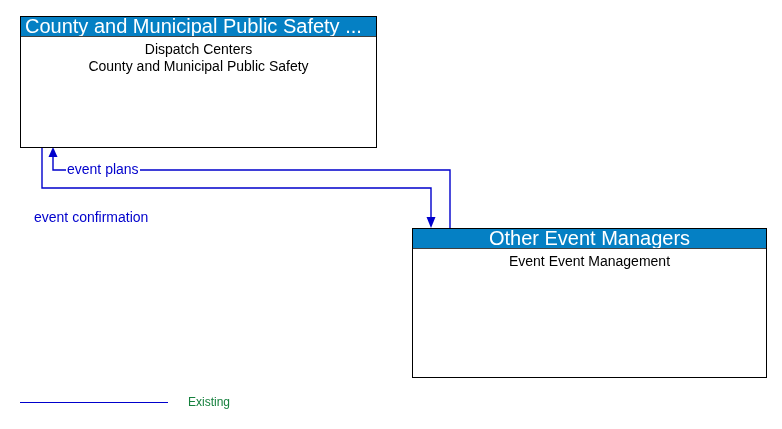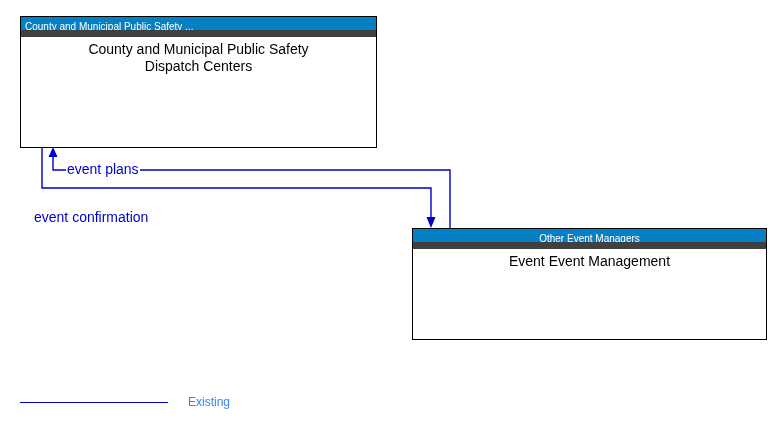--- a/index.html
+++ b/index.html
@@ -29,24 +29,24 @@
     box-sizing: border-box;
     border: 1px solid #000000;
     background: #ffffff;
   }
   .node-header {
     box-sizing: border-box;
     height: 20px;
     line-height: 19px;
     background: #0580c4;
     color: #ffffff;
-    font-size: 10px;
+    font-size: 20px;
     white-space: nowrap;
     overflow: hidden;
-    border-bottom: 7px solid #404040;
+    border-bottom: 1px solid #404040;
   }
   .node-header.left-align {
     text-align: left;
     padding-left: 4px;
   }
   .node-header.center-align {
     text-align: center;
   }
   .node-body {
     padding-top: 4px;
@@ -59,21 +59,21 @@
   #node-dispatch {
     left: 20px;
     top: 16px;
     width: 357px;
     height: 132px;
   }
   #node-other {
     left: 412px;
     top: 228px;
     width: 355px;
-    height: 112px;
+    height: 150px;
   }
 
   
   #flows {
     position: absolute;
     left: 0; top: 0;
     width: 782px;
     height: 429px;
     overflow: visible;
   }
@@ -111,21 +111,21 @@
     left: 0;
     top: 8px;
     width: 148px;
     height: 0;
     border-top: 1px solid #0000cc;
   }
   #legend-label {
     position: absolute;
     left: 168px;
     top: 0;
-    color: #3b82f6;
+    color: #15803d;
     font-size: 12px;
     line-height: 16px;
     white-space: nowrap;
   }
 </style>
 </head>
 <body>
 
 <div id="diagram">
 
@@ -142,22 +142,22 @@
     </g>
   </svg>
 
   <div class="flow-label" id="label-event-plans">event plans</div>
 
   <div class="flow-label" id="label-event-confirmation">event confirmation</div>
 
   <div class="node" id="node-dispatch">
     <div class="node-header left-align">County and Municipal Public Safety ...</div>
     <div class="node-body">
+      <div>Dispatch Centers</div>
       <div>County and Municipal Public Safety</div>
-      <div>Dispatch Centers</div>
     </div>
   </div>
 
   <div class="node" id="node-other">
     <div class="node-header center-align">Other Event Managers</div>
     <div class="node-body">
       <div>Event Event Management</div>
     </div>
   </div>
 

